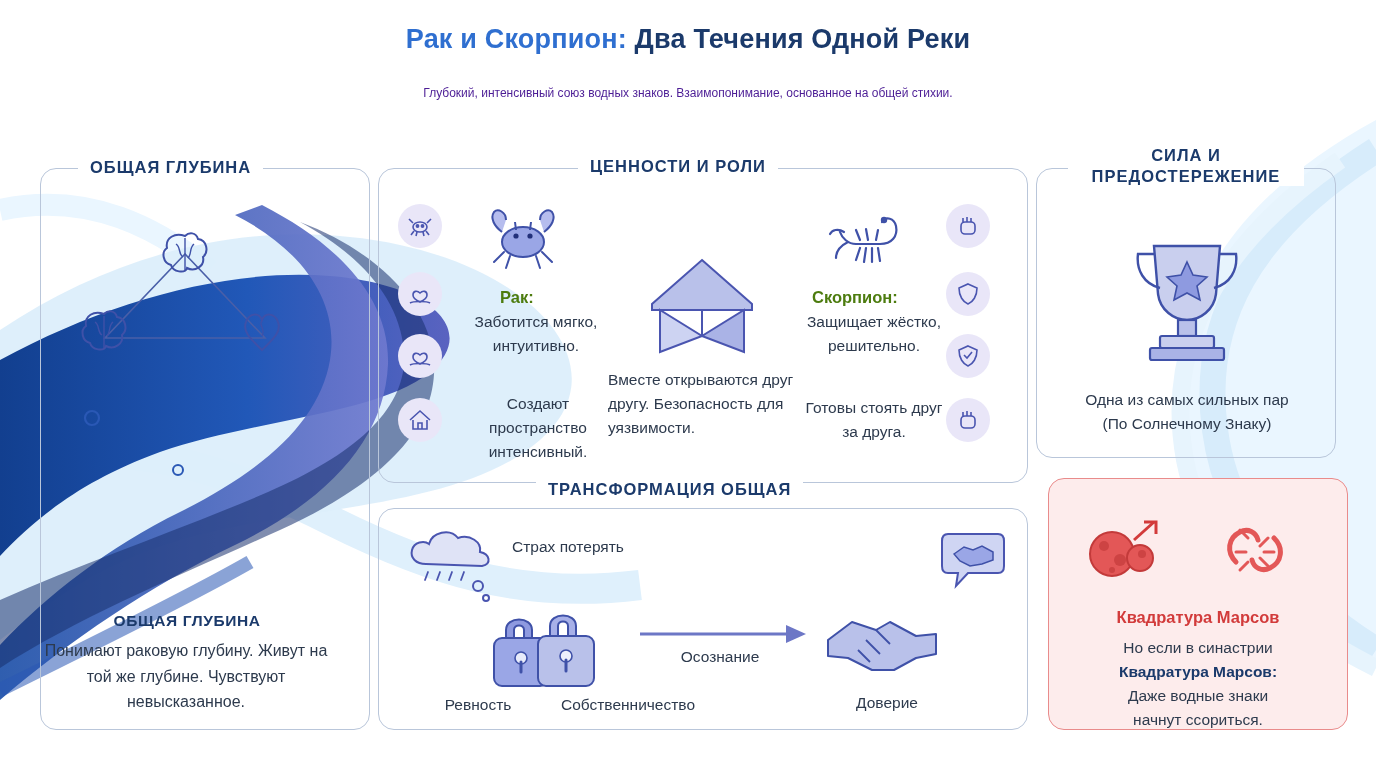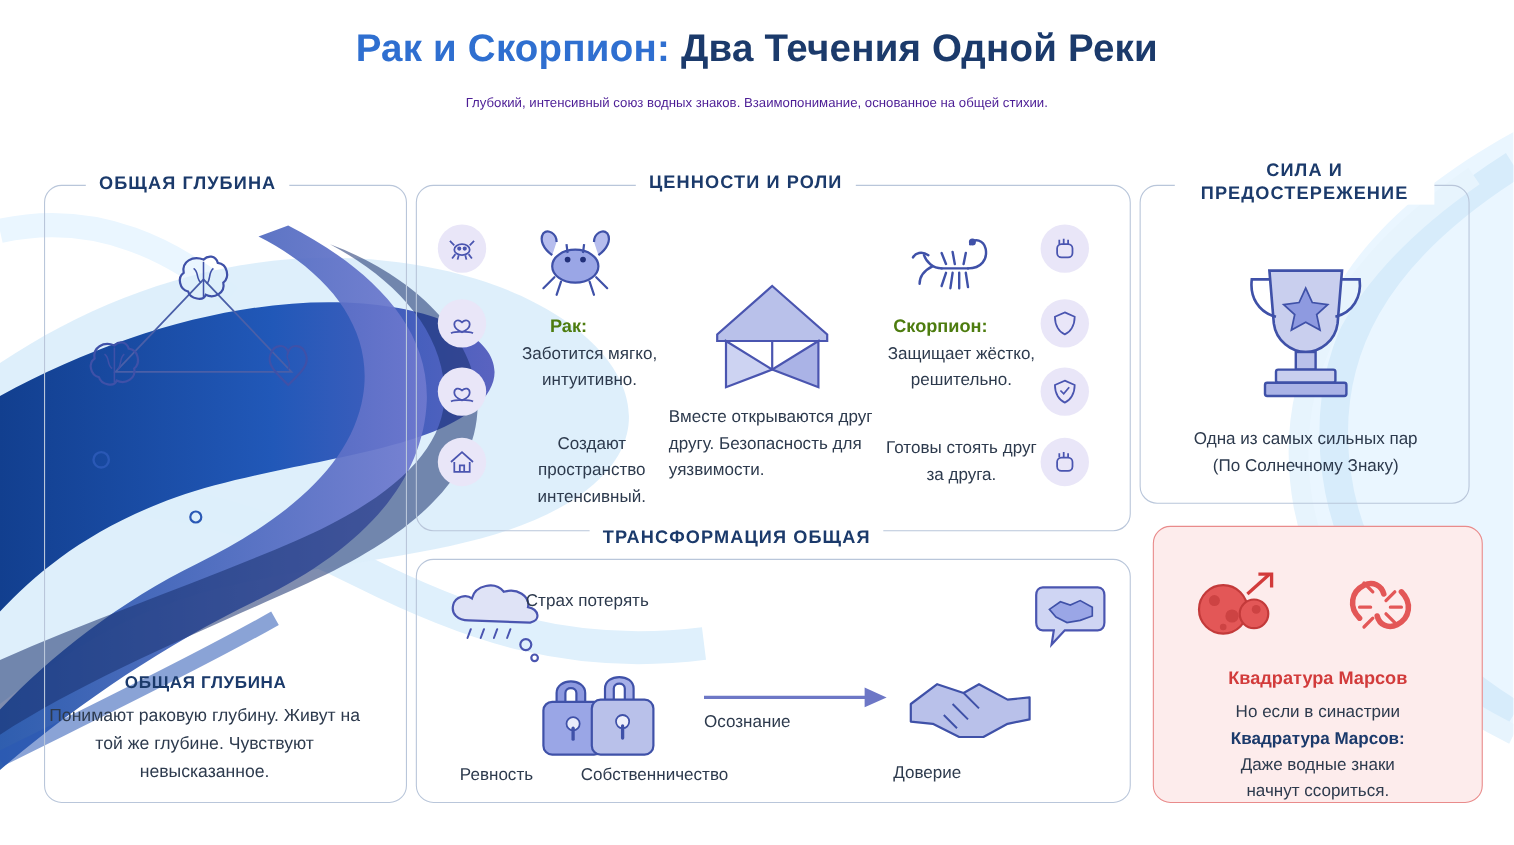--- a/index.html
+++ b/index.html
@@ -17,21 +17,21 @@
     overflow: hidden;
   }
 
   
   .waves { position: absolute; inset: 0; pointer-events: none; }
 
   
   .title {
     position: absolute; top: 24px; left: 0; width: 1376px;
     text-align: center;
-    font-size: 35px; font-weight: bold;
+    font-size: 27px; font-weight: bold;
     color: #1b3a6b;
     letter-spacing: 0.2px;
   }
   .title .accent { color: #2f6fd0; }
   .subtitle {
     position: absolute; top: 86px; left: 0; width: 1376px;
     text-align: center;
     font-size: 12px; color: #4c1d95;
   }
 
@@ -93,21 +93,21 @@
   .center-text {
     position: absolute; font-size: 15.5px; color: #2d3a4d; line-height: 1.55;
     text-align: left; width: 190px;
   }
 
   
   #panel-trans { left: 378px; top: 508px; width: 650px; height: 222px; }
   #title-trans { left: 536px; top: 480px; }
 
   .trans-label {
-    position: absolute; font-size: 15.5px; color: #2d3a4d; text-align: left;
+    position: absolute; font-size: 15.5px; color: #2d3a4d; text-align: center;
   }
 
   
   #panel-right { left: 1036px; top: 168px; width: 300px; height: 290px; }
   #title-right { left: 1068px; top: 145px; width: 236px; }
 
   .right-text {
     position: absolute; left: 1046px; top: 388px; width: 282px;
     text-align: center; font-size: 15.5px; color: #2d3a4d; line-height: 1.55;
   }

